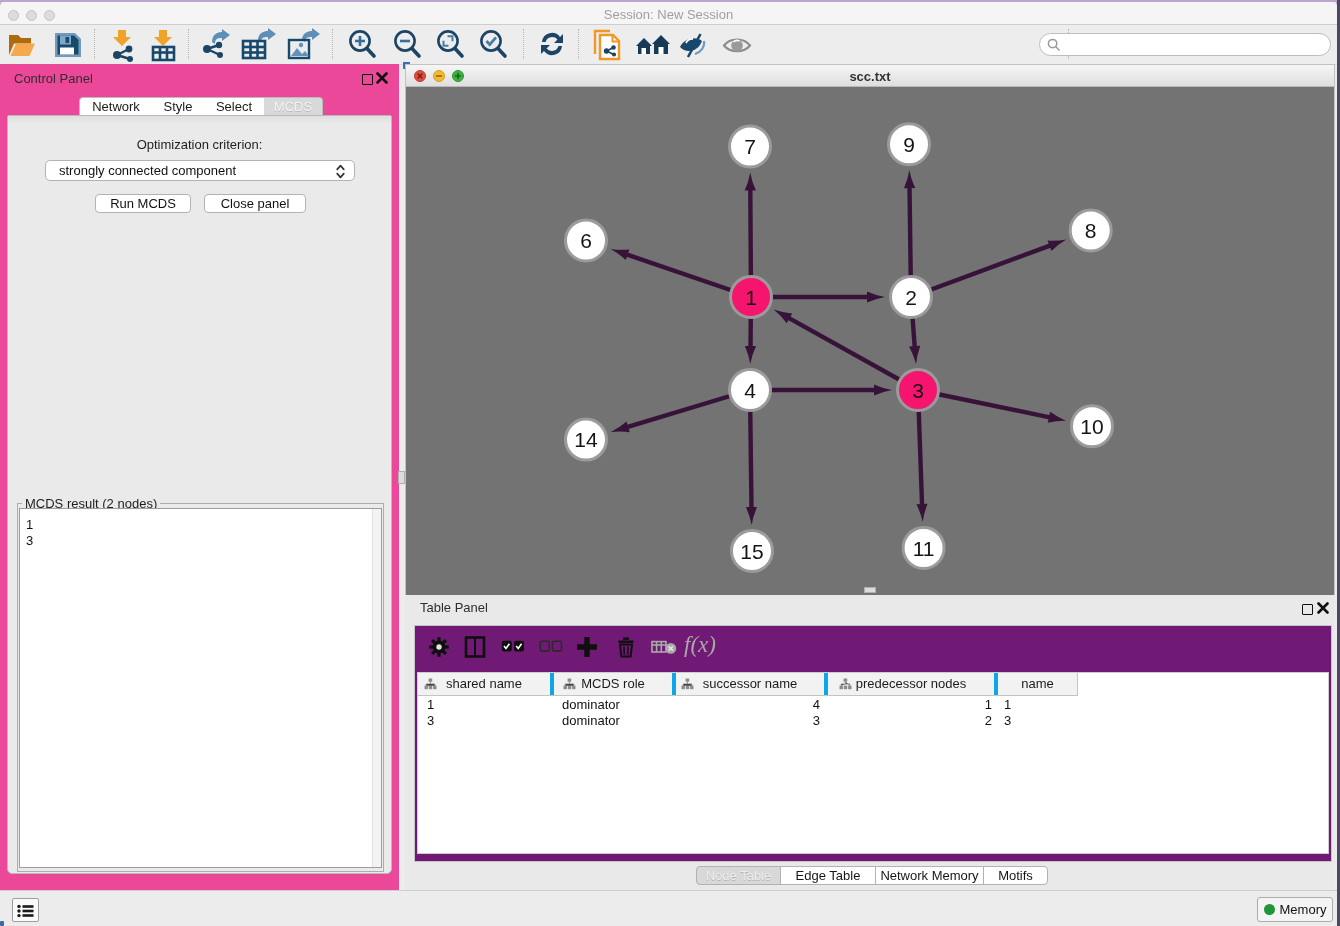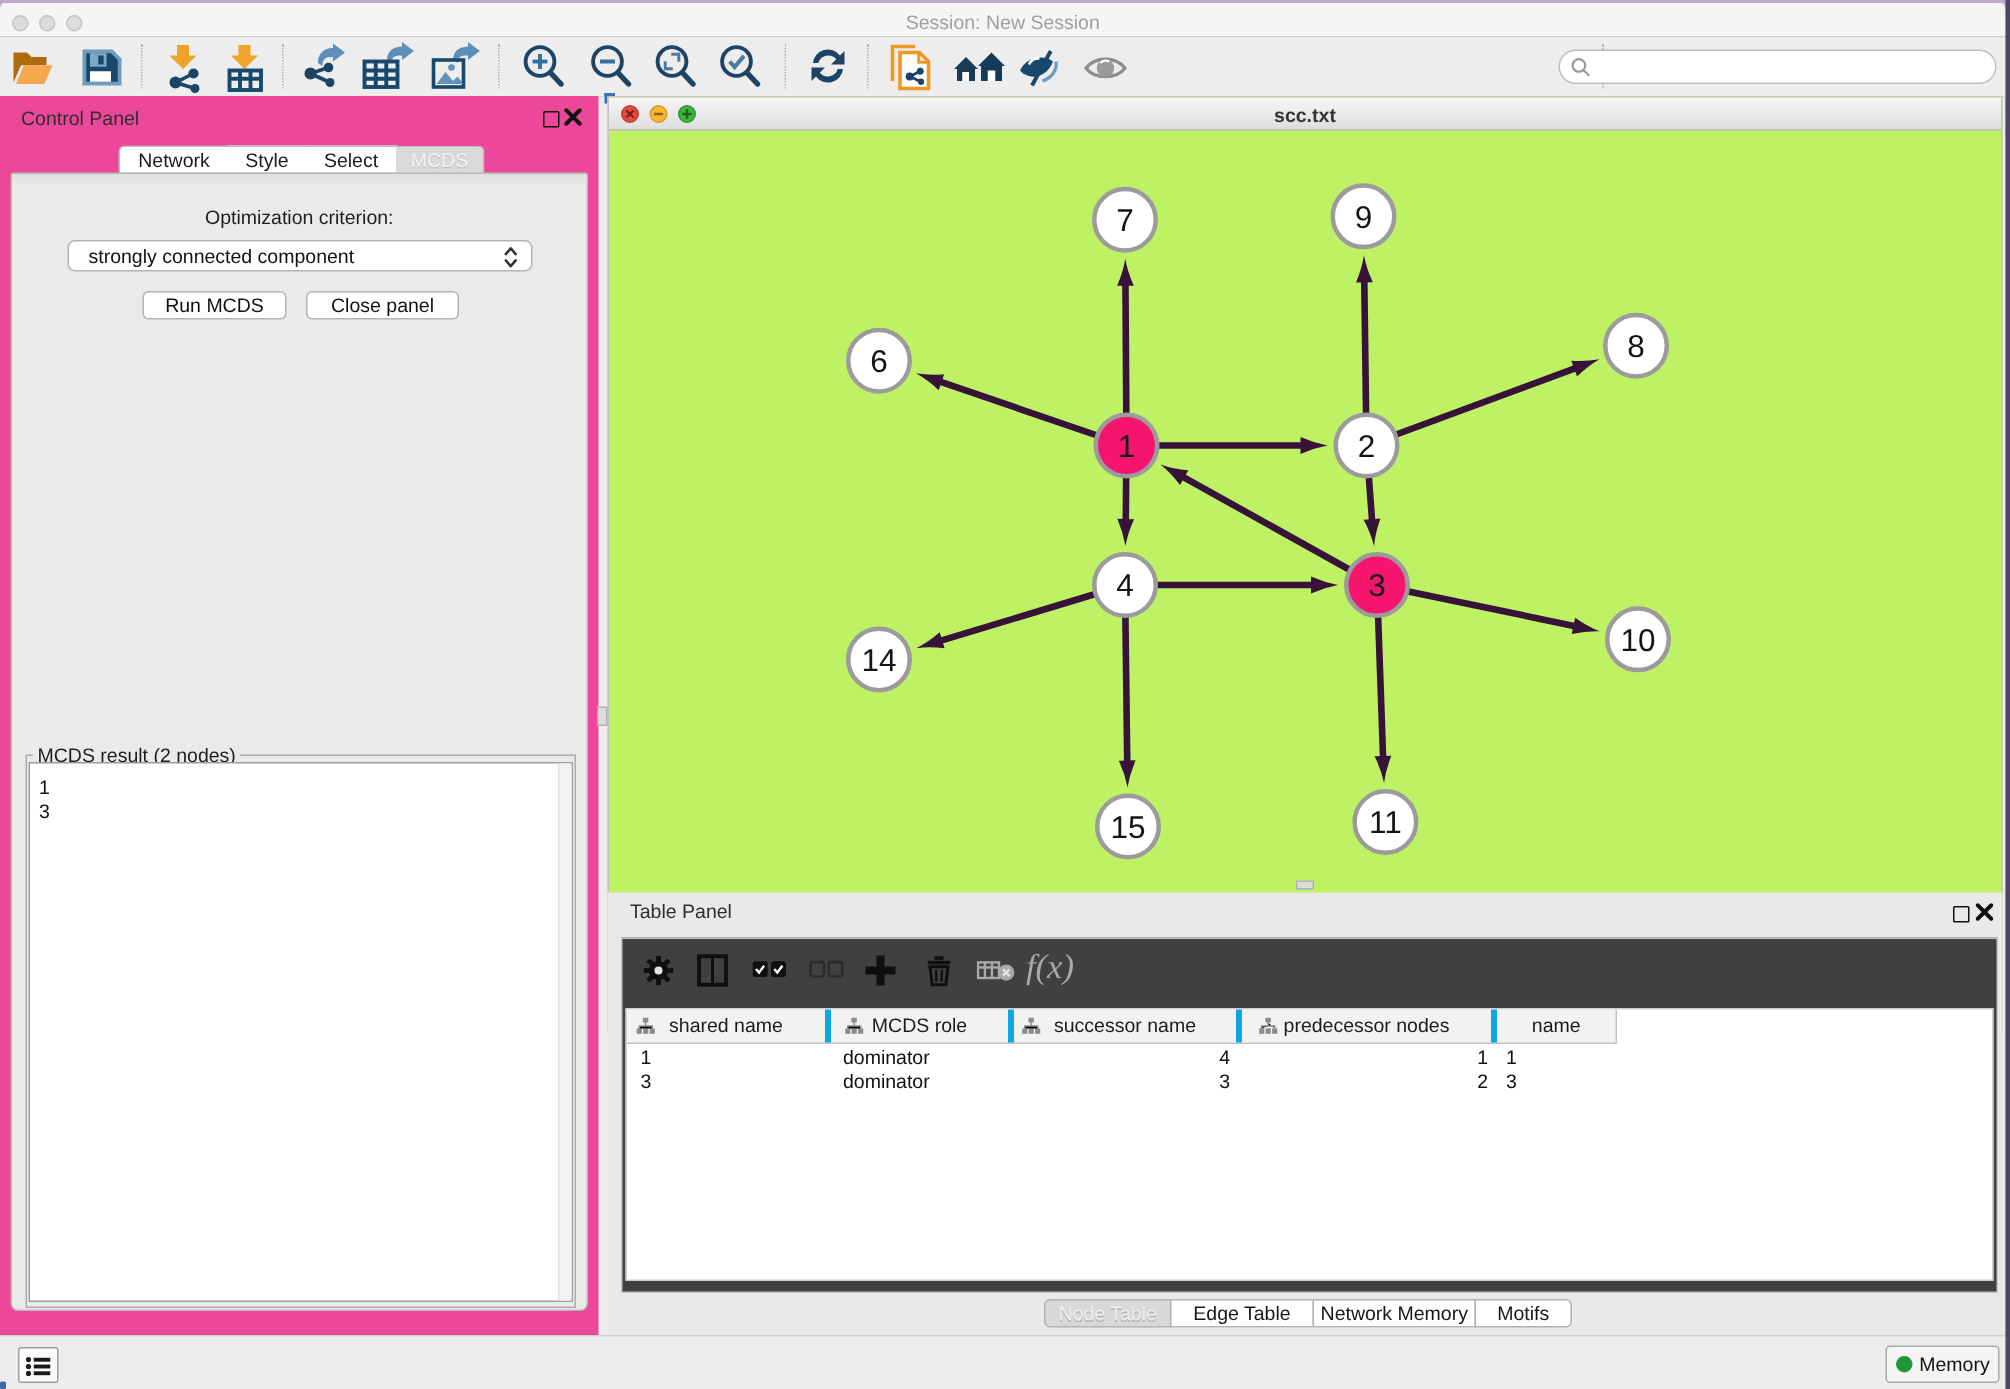--- a/index.html
+++ b/index.html
@@ -22,28 +22,28 @@
 #opt-label{position:absolute;left:0;top:21px;width:100%;text-align:center;font-size:13px;color:#1e1e1e;}
 #dropdown{position:absolute;left:37px;top:44px;width:310px;height:21px;box-sizing:border-box;background:#fff;border:1px solid #b3b3b3;border-radius:5px;font-size:13px;color:#111;line-height:19px;padding-left:13px;}
 .btn{position:absolute;top:78px;height:19px;box-sizing:border-box;background:#fff;border:1px solid #b3b3b3;border-radius:4px;font-size:13px;color:#111;text-align:center;line-height:17px;}
 #grpbox{position:absolute;left:9px;top:382px;width:367px;height:374px;}
 #grpbox .gb-border{position:absolute;left:0;top:5px;width:100%;height:369px;border:1px solid #adadad;box-sizing:border-box;}
 #grpbox .gb-title{position:absolute;left:5px;top:-1px;background:#eaeaea;padding:0 3px;font-size:13px;color:#1e1e1e;line-height:14px;}
 #grpbox .gb-white{position:absolute;left:2px;top:10px;width:363px;height:360px;background:#fff;border:1px solid #9d9d9d;box-sizing:border-box;}
 #grpbox .sbar{position:absolute;right:3px;top:11px;width:8px;height:358px;background:#f3f3f3;border-left:1px solid #e0e0e0;}
 .mono-num{position:absolute;left:6px;font-size:13px;color:#111;}
 
-#netwin{position:absolute;left:405px;top:64px;width:930px;height:624px;background:#bef264;border:1px solid #c2c2c2;box-sizing:border-box;}
+#netwin{position:absolute;left:405px;top:64px;width:930px;height:624px;background:#737373;border:1px solid #c2c2c2;box-sizing:border-box;}
 #net-title{position:absolute;left:0;top:0;width:100%;height:21px;background:linear-gradient(#f6f6f6,#dedede);border-bottom:1px solid #b9b9b9;}
 #net-title .t{position:absolute;top:4px;left:0;width:100%;text-align:center;font-size:13px;font-weight:bold;color:#333;}
 .mac{position:absolute;top:5px;width:12px;height:12px;border-radius:50%;box-sizing:border-box;}
 
 #tpanel{position:absolute;left:405px;top:595px;width:930px;height:295px;background:#e9e9e9;}
 #tp-title{position:absolute;left:15px;top:5px;font-size:13px;color:#2e2e2e;}
-#tp-box{position:absolute;left:9px;top:30px;width:918px;height:237px;background:#404040;border:1px solid #c6c6c6;box-sizing:border-box;}
+#tp-box{position:absolute;left:9px;top:30px;width:918px;height:237px;background:#701a75;border:1px solid #c6c6c6;box-sizing:border-box;}
 #tp-table{position:absolute;left:2px;top:46px;width:912px;height:182px;background:#fff;border:1px solid #cdcdcd;box-sizing:border-box;}
 #thead{position:absolute;left:0;top:0;width:659px;height:22px;background:#f2f2f2;border-bottom:1px solid #c4c4c4;border-right:1px solid #c4c4c4;}
 .th{position:absolute;top:0;height:22px;border-right:4px solid #0ea5e9;box-sizing:border-box;font-size:13px;color:#1b1b1b;text-align:center;line-height:22px;}
 .td{position:absolute;font-size:13px;color:#111;height:16px;line-height:16px;}
 .bt-tab{position:absolute;top:271px;height:19px;box-sizing:border-box;border:1px solid #b2b2b2;background:#fff;font-size:13px;color:#161616;text-align:center;line-height:17px;}
 
 #statusbar{position:absolute;left:0;top:890px;width:1337px;height:36px;background:#ececec;border-top:1px solid #cfcfcf;}
 #sb-left{position:absolute;left:12px;top:7px;width:27px;height:24px;background:#fafafa;border:1px solid #9e9e9e;border-radius:2px;box-sizing:border-box;}
 #sb-mem{position:absolute;right:4px;top:6px;width:76px;height:25px;background:#f4f4f4;border:1px solid #ababab;border-radius:3px;box-sizing:border-box;font-size:13px;color:#111;text-align:center;line-height:23px;}
 #redge{position:absolute;right:0;top:0;width:3px;height:926px;background:#4e4664;}

